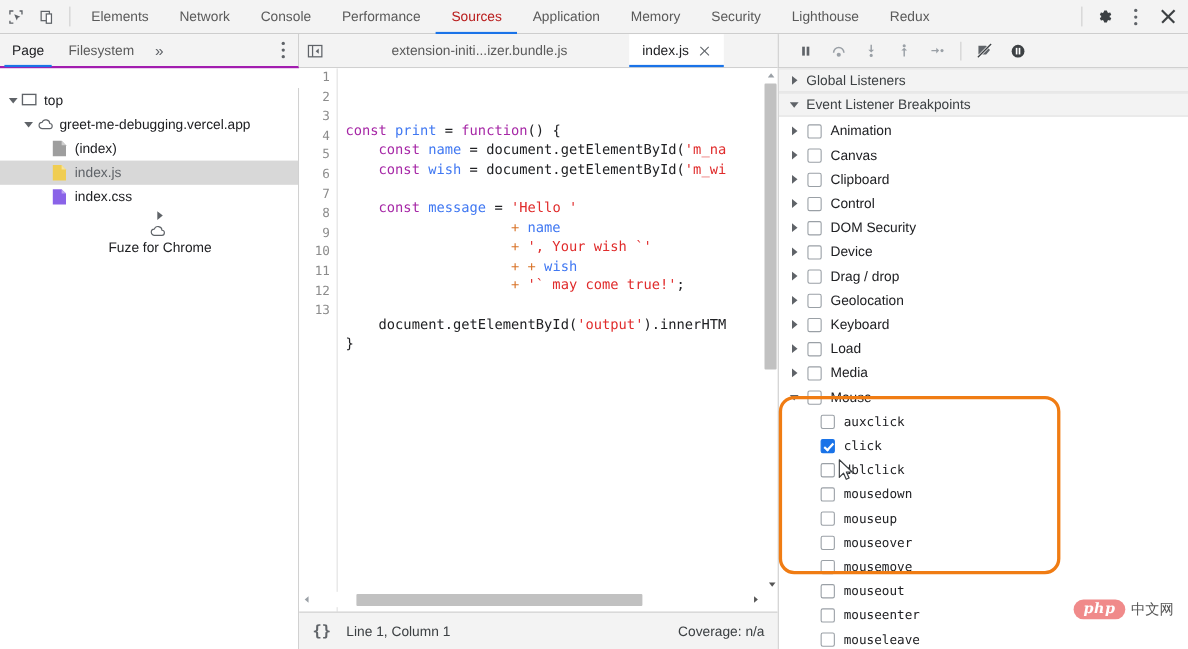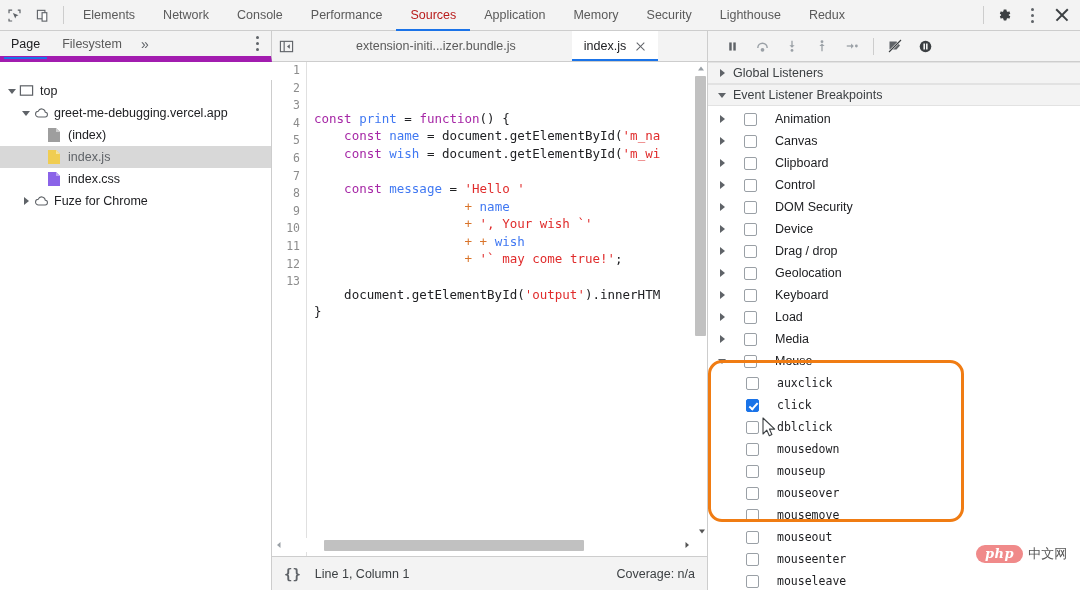--- a/index.html
+++ b/index.html
@@ -77,21 +77,21 @@
 
   
   .second-row {
     position: absolute; left: 0; top: 31px;
     width: 1080px; height: 31px;
   }
   .nav-tabbar {
     position: absolute; left: 0; top: 0;
     width: 272px; height: 31px;
     background: #f3f3f3;
-    border-bottom: 6px solid #a21caf;
+    border-bottom: 2px solid #a21caf;
     border-right: 1px solid #cdcdcd;
     display: flex; align-items: center;
     box-sizing: border-box;
   }
   .nav-tab {
     position: relative;
     font-size: 12.5px; color: #5a5a5a;
     padding: 0 11px; height: 31px;
     display: flex; align-items: center;
     box-sizing: border-box;
@@ -309,21 +309,20 @@
   }
   .section-header .twisty { margin-right: 5px; }
   .sb-list { padding-top: 2px; }
   .sb-row {
     display: flex; align-items: center;
     height: 22px;
     font-size: 12.5px; color: #202124;
     padding-left: 8px;
     box-sizing: border-box;
     position: relative;
-    gap: 10px;
   }
   .sb-row.child { padding-left: 38px; font-family: "DejaVu Sans Mono", monospace; font-size: 11.5px; }
   .cbox {
     width: 13px; height: 13px;
     border: 1px solid #9aa0a6;
     border-radius: 2px;
     background: #fff;
     margin-right: 8px;
     flex: 0 0 auto;
     box-sizing: border-box;
@@ -578,21 +577,21 @@
         <div class="tree-row" style="padding-left: 34px;">
           <span class="twisty empty">
             <span class="tri"></span>
           </span>
           <span class="tree-icon"><svg width="14" height="16" viewBox="0 0 14 16">
               <path d="M1 1h8l4 4v10H1z" fill="#8a63e8"></path>
               <path d="M9 1l4 4H9z" fill="#bda6f2"></path>
             </svg></span>
           <span>index.css</span>
         </div>
-        <div class="tree-row" style="padding-left: 20px;">
+        <div class="tree-row" style="padding-left: 20px; flex-direction: column;">
           <span class="twisty">
             <span class="tri"></span>
           </span>
           <span class="tree-icon"><svg width="16" height="16" viewBox="0 0 18 16">
               <path d="M13.8 7.2A4.1 4.1 0 005.9 6 3.2 3.2 0 006.2 12.4h7.3a2.6 2.6 0 00.3-5.2z" fill="none" stroke="#5f6368" stroke-width="1.2"></path>
             </svg></span>
           <span>Fuze for Chrome</span>
         </div>
       </div>
   </div>

